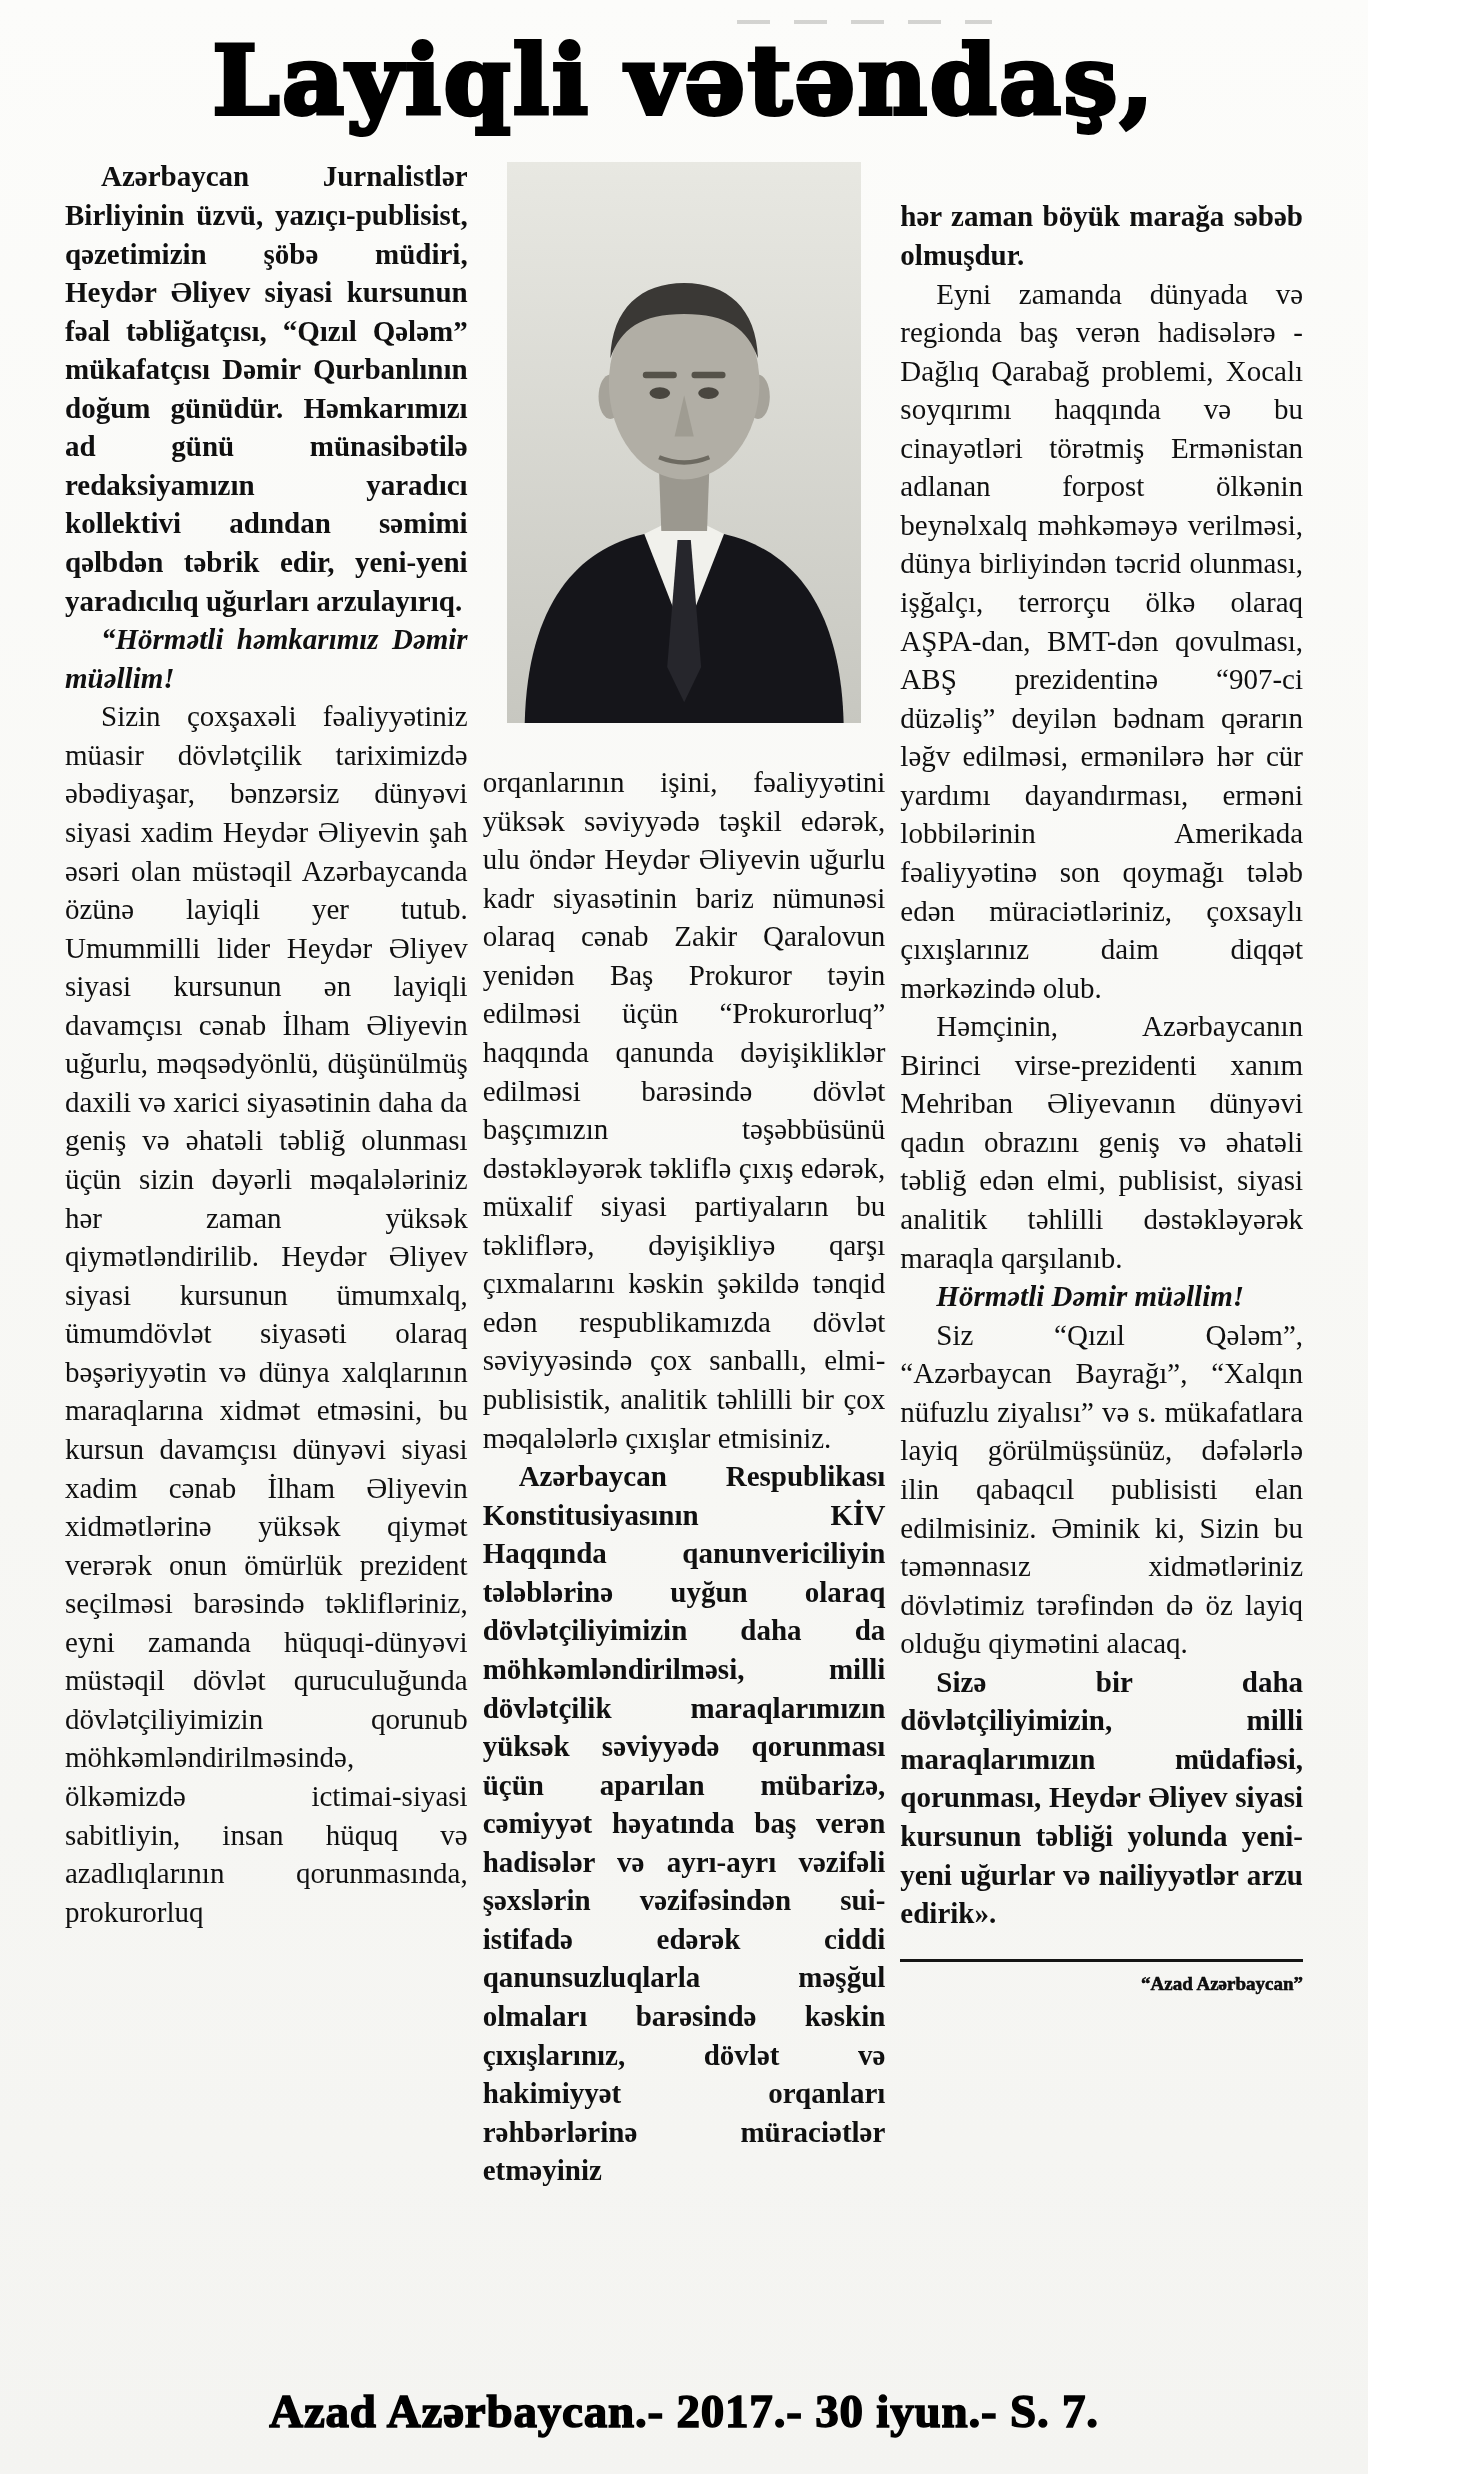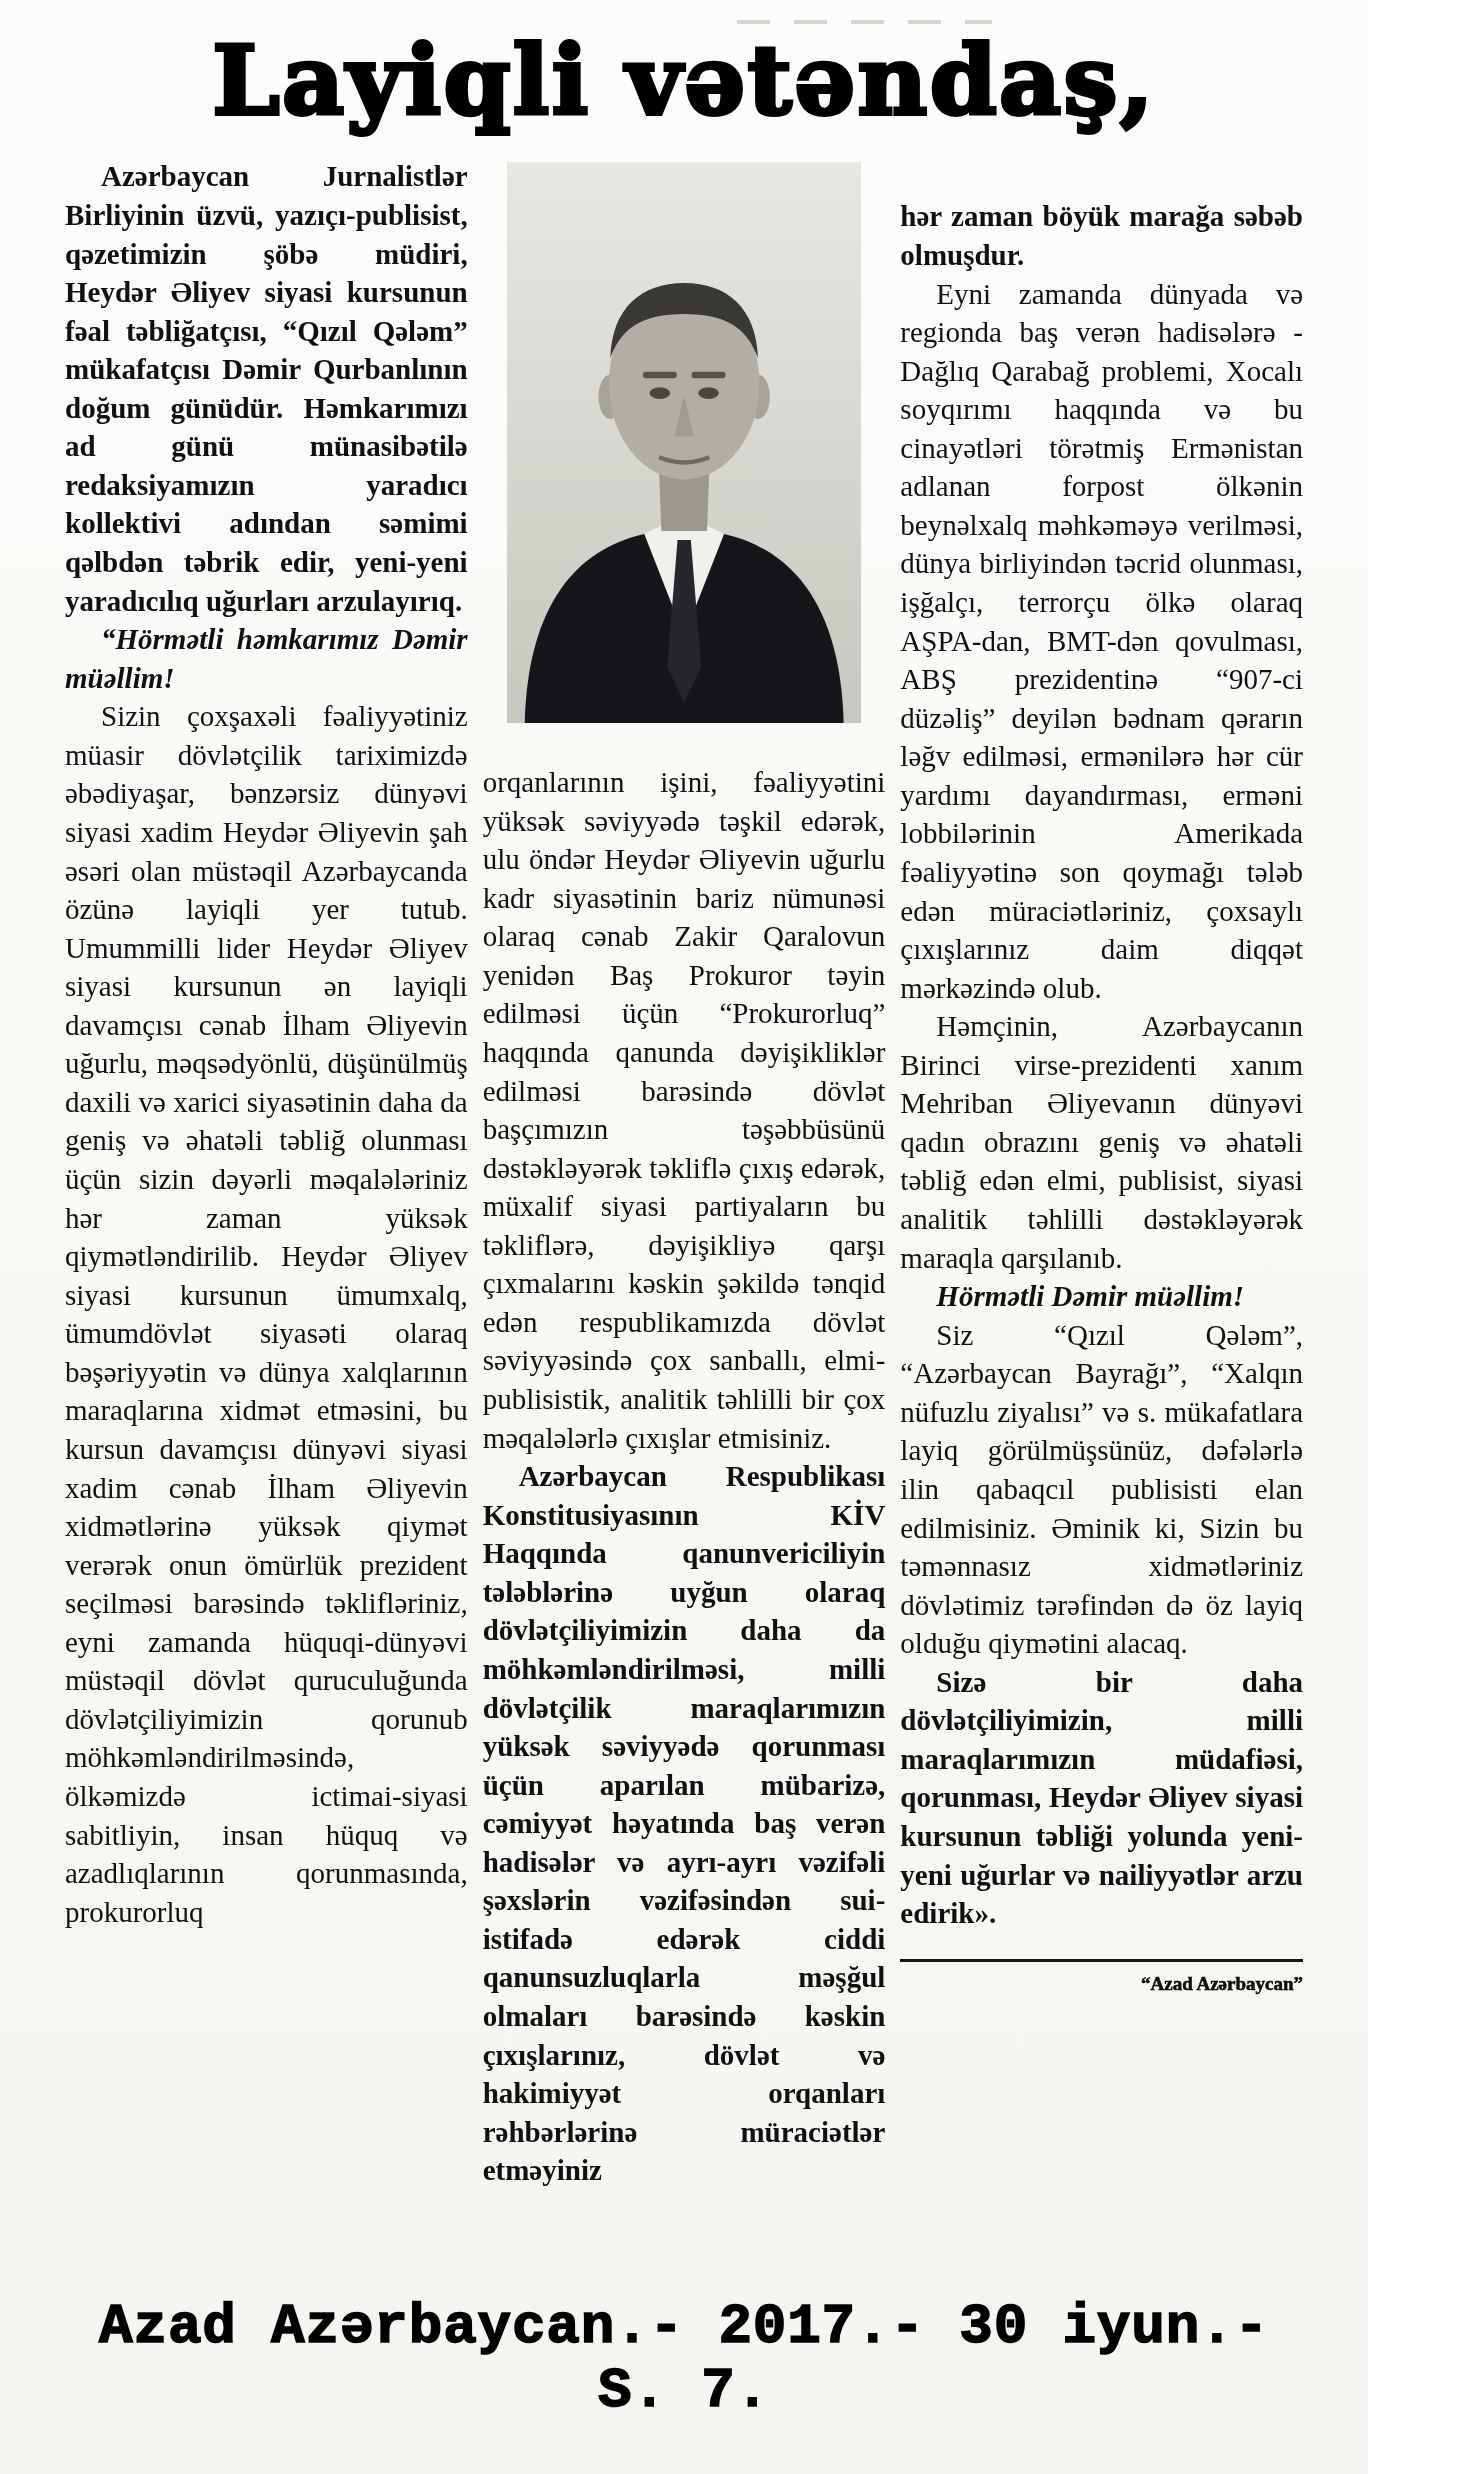--- a/index.html
+++ b/index.html
@@ -6,21 +6,21 @@
   html, body { background:#ffffff; }
   body {
     width:1481px;
     font-family:"Liberation Serif", serif;
     color:#101010;
   }
   .page {
     position:relative;
     width:1368px;
     min-height:2475px;
-    padding:26px 65px 52px 65px;
+    padding:26px 65px 37px 65px;
     background:linear-gradient(180deg,#fcfcfa 0%, #f7f7f4 60%, #f4f4f1 100%);
     display:flex;
     flex-direction:column;
   }
   .scan-marks {
     position:absolute; top:20px; left:737px; width:255px; height:3.9px;
     background:repeating-linear-gradient(90deg,#c6c6c3 0 32.5px, transparent 32.5px 57px);
     opacity:.75;
   }
   .headline {
@@ -57,23 +57,23 @@
     text-align:right;
     font-weight:700;
     font-size:19px;
     padding-top:9.3px;
     -webkit-text-stroke:0.5px #000;
   }
   .footer {
     margin-top:auto;
     padding-top:54px;
     text-align:center;
-    font-family:Liberation Mono, monospace;
+    font-family:Liberation Serif, serif;
     font-weight:700;
-    font-size:56px;
+    font-size:47px;
     letter-spacing:0.8px;
     -webkit-text-stroke:1.5px #000;
     color:#000;
   }
 </style>
 </head>
 <body>
 
 <div class="page">
 

